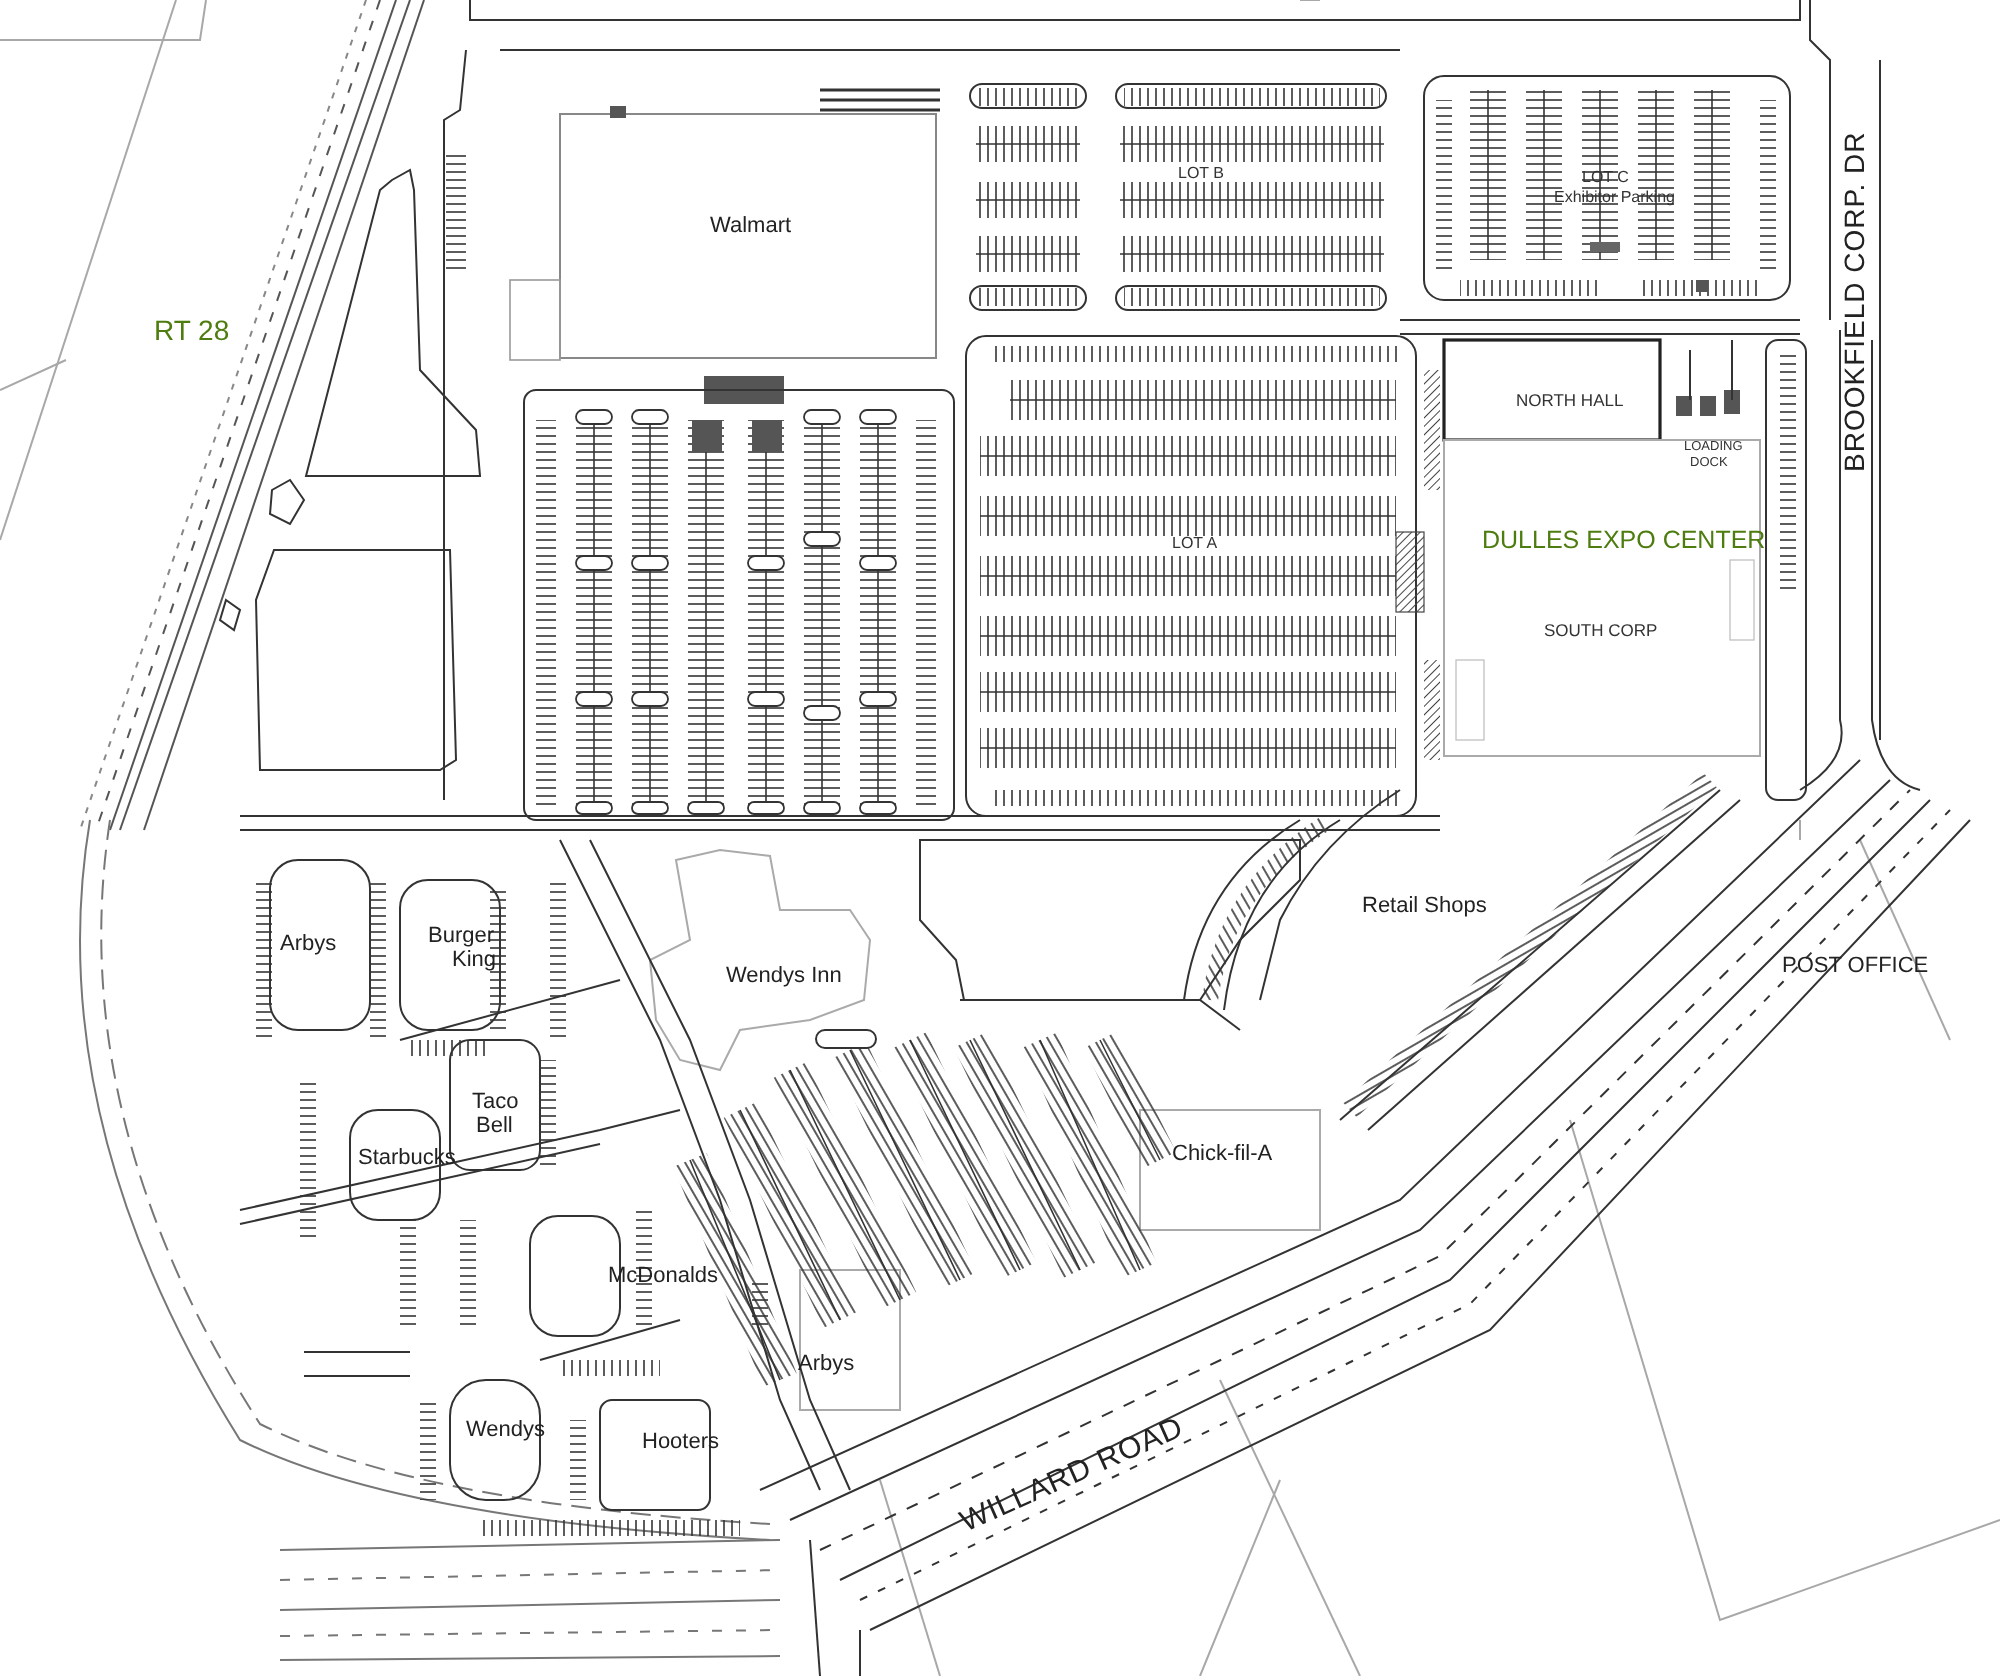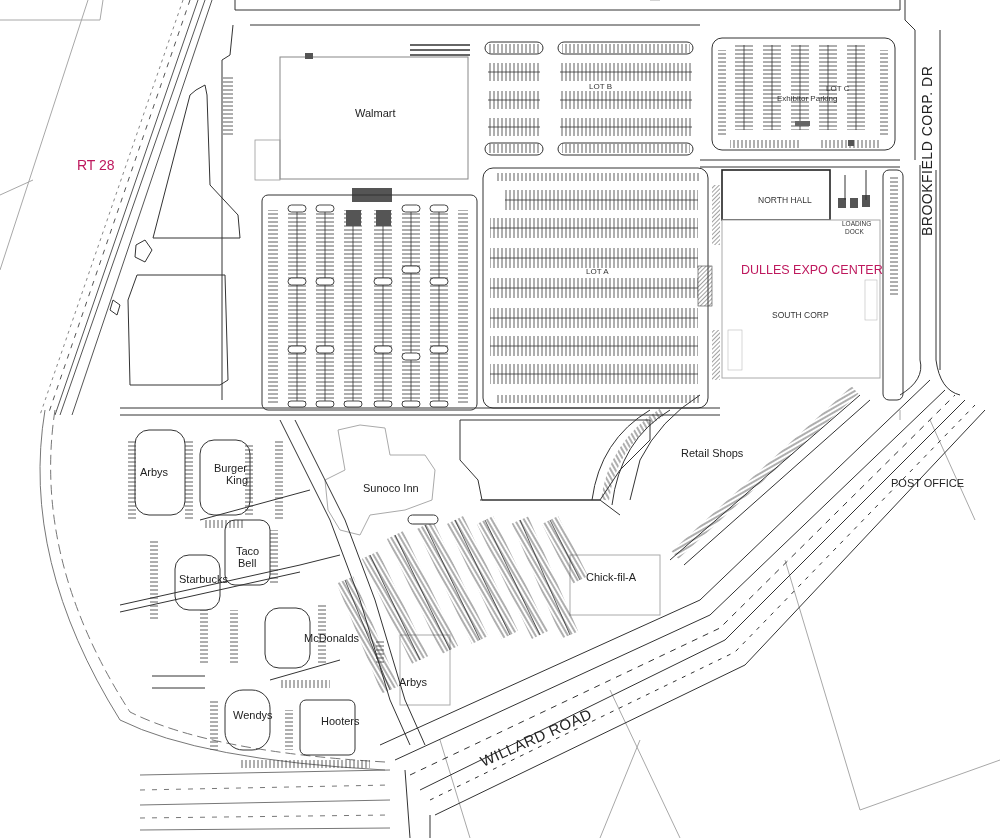--- a/index.html
+++ b/index.html
@@ -2,21 +2,21 @@
 <html><head>
 <meta charset="utf-8">
 <style>
   html,body{margin:0;padding:0;background:#ffffff;}
   body{width:1000px;height:838px;overflow:hidden;position:relative;font-family:"Liberation Sans",sans-serif;}
   #map{position:absolute;left:0;top:0;width:1000px;height:838px;}
   .lbl{position:absolute;color:#222;font-family:"Liberation Sans",sans-serif;white-space:nowrap;line-height:1;}
   .lbl.small{font-size:8px;color:#333;}
   .lbl.biz{font-size:11px;text-align:center;}
   .lbl.hall{font-size:8.5px;color:#333;}
-  .lbl.big{font-size:12.5px;color:#be185d;}
+  .lbl.big{font-size:12.5px;color:#4d7c0f;}
   .lbl.road{font-size:13px;letter-spacing:0.5px;color:#222;}
   .lbl.center{text-align:center;}
 </style>
 </head>
 <body>
 
 <svg id="map" viewBox="0 0 1000 838" xmlns="http://www.w3.org/2000/svg">
   <defs>
     <pattern id="hatch" width="3" height="3" patternUnits="userSpaceOnUse" patternTransform="rotate(45)">
       <line x1="0" y1="0" x2="0" y2="3" stroke="#444" stroke-width="1"></line>
@@ -336,31 +336,31 @@
 <div>
   <span class="lbl big" style="left:77px;top:158px;font-size:14px;">RT 28</span>
 
   <span class="lbl road" style="left:920px;top:236px;transform:rotate(-90deg);transform-origin:left top;font-size:14px;">BROOKFIELD CORP. DR</span>
 
   <span class="lbl road" style="left:478px;top:755px;transform:rotate(-24deg);transform-origin:left top;font-size:15px;">WILLARD ROAD</span>
 
   <span class="lbl biz" style="left:355px;top:108px;">Walmart</span>
 
   <span class="lbl small" style="left:589px;top:83px;">LOT B</span>
-  <span class="lbl small" style="left:826px;top:85px;">LOT C</span>
+  <span class="lbl small" style="left:791px;top:85px;">LOT C</span>
   <span class="lbl small" style="left:777px;top:95px;">Exhibitor Parking</span>
   <span class="lbl small" style="left:586px;top:268px;">LOT A</span>
 
   <span class="lbl hall" style="left:758px;top:196px;">NORTH HALL</span>
   <span class="lbl small" style="left:842px;top:221px;font-size:6.5px;">LOADING</span>
   <span class="lbl small" style="left:845px;top:229px;font-size:6.5px;">DOCK</span>
   <span class="lbl big" style="left:741px;top:264px;">DULLES EXPO CENTER</span>
   <span class="lbl hall" style="left:772px;top:311px;">SOUTH CORP</span>
 
-  <span class="lbl biz" style="left:363px;top:483px;">Sunoco Inn</span>
+  <span class="lbl biz" style="left:363px;top:483px;">Wendys Inn</span>
   <span class="lbl biz" style="left:140px;top:467px;">Arbys</span>
   <span class="lbl biz center" style="left:214px;top:463px;">Burger</span>
   <span class="lbl biz center" style="left:226px;top:475px;">King</span>
   <span class="lbl biz" style="left:236px;top:546px;">Taco</span>
   <span class="lbl biz" style="left:238px;top:558px;">Bell</span>
   <span class="lbl biz" style="left:179px;top:574px;">Starbucks</span>
   <span class="lbl biz" style="left:260px;top:633px;padding-left:44px;">McDonalds</span>
   <span class="lbl biz" style="left:233px;top:710px;">Wendys</span>
   <span class="lbl biz" style="left:321px;top:716px;">Hooters</span>
   <span class="lbl biz" style="left:399px;top:677px;">Arbys</span>

